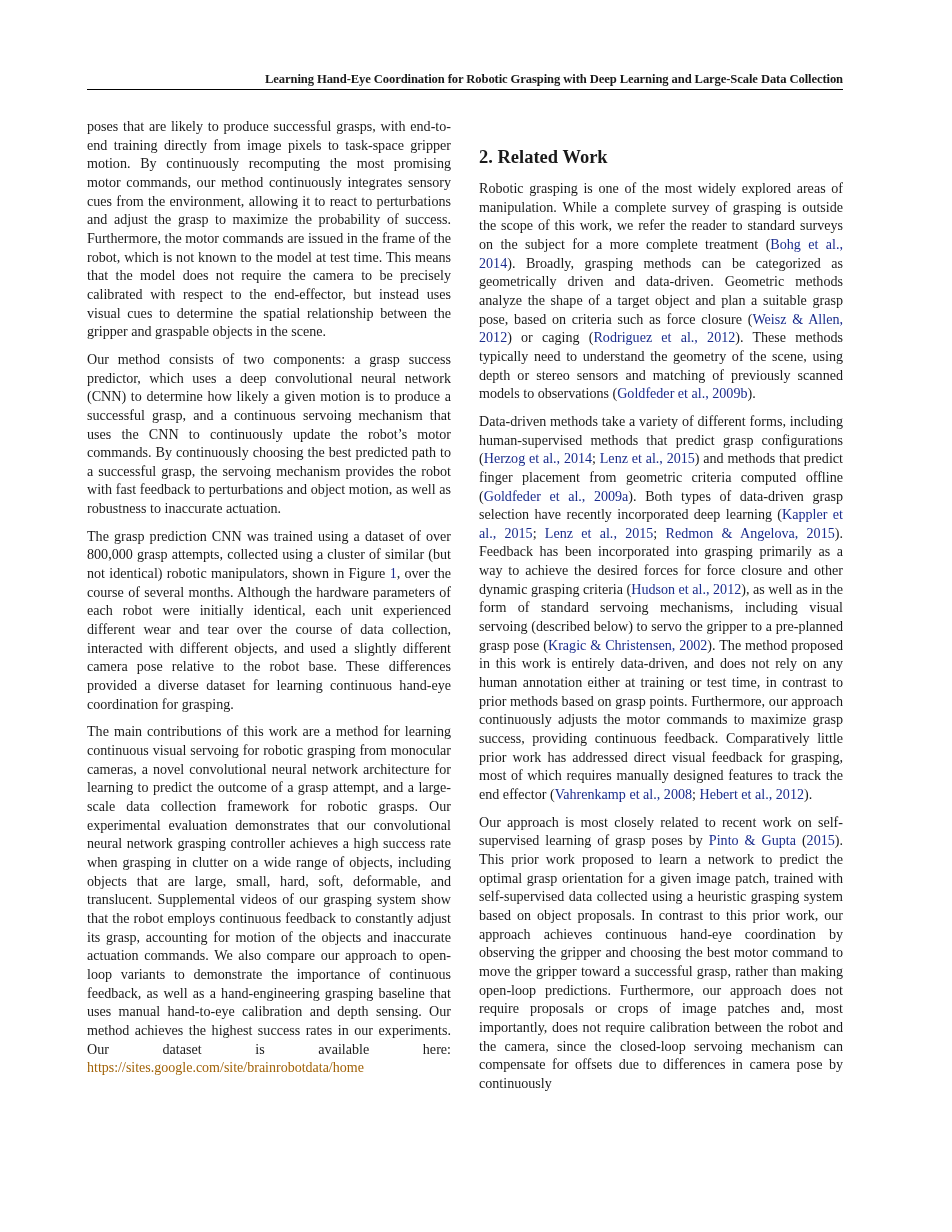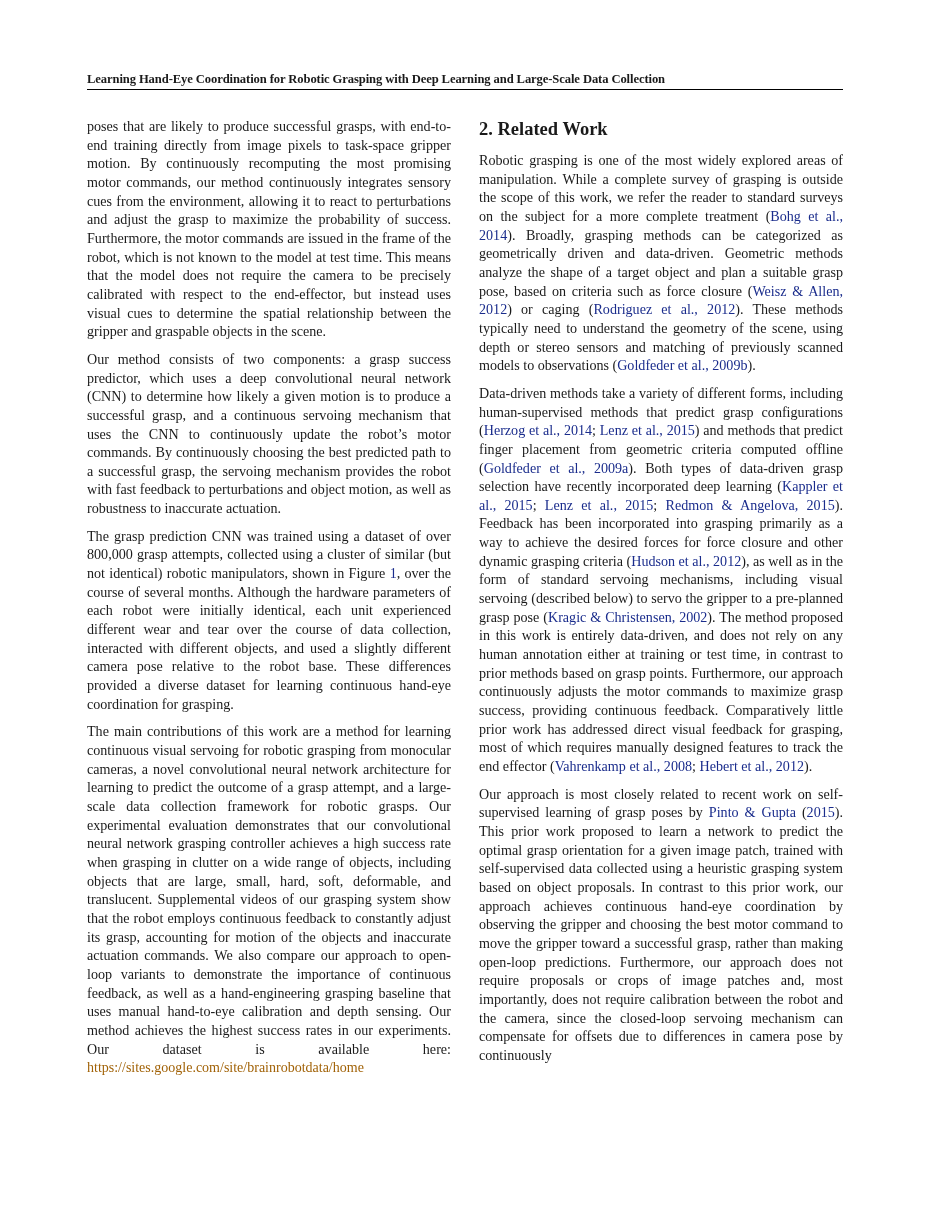--- a/index.html
+++ b/index.html
@@ -1,25 +1,25 @@
 <!DOCTYPE html>
 <html><head>
 <meta charset="utf-8">
 <style>
   html, body { margin: 0; padding: 0; background: #ffffff; }
   body { width: 952px; height: 1232px; position: relative; overflow: hidden;
          font-family: "Liberation Serif", "DejaVu Serif", serif; color: #1a1a1a; }
-  .running-header { position: absolute; left: 87px; top: 72px; width: 756px; text-align: left;
+  .running-header { position: absolute; left: 87px; top: 72px; width: 756px; text-align: right;
          font-weight: bold; font-size: 12.6px; letter-spacing: -0.1px; }
   .header-rule { position: absolute; left: 87px; top: 89px; width: 756px; height: 0;
          border-top: 1.6px solid #000; }
   .col { position: absolute; top: 117px; width: 364px; font-size: 14.1px; line-height: 18.65px;
          text-align: justify; hyphens: manual; }
   .col-left { left: 87px; }
-  .col-right { left: 479px; }
+  .col-right { left: 479px; margin-top: 28px; }
   .col p { margin: 0 0 9px 0; }
   .section-title { font-weight: bold; font-size: 18.5px; margin: 0 0 10px 0; line-height: 24px; }
   .cite { color: #1a2c8c; }
   .url { font-family: Liberation Serif, serif; font-size: 14px; color: #a16207; }
 </style>
 </head>
 <body>
 
 <div class="running-header">Learning Hand-Eye Coordination for Robotic Grasping with Deep Learning and Large-Scale Data Collection</div>
 <div class="header-rule"></div>

